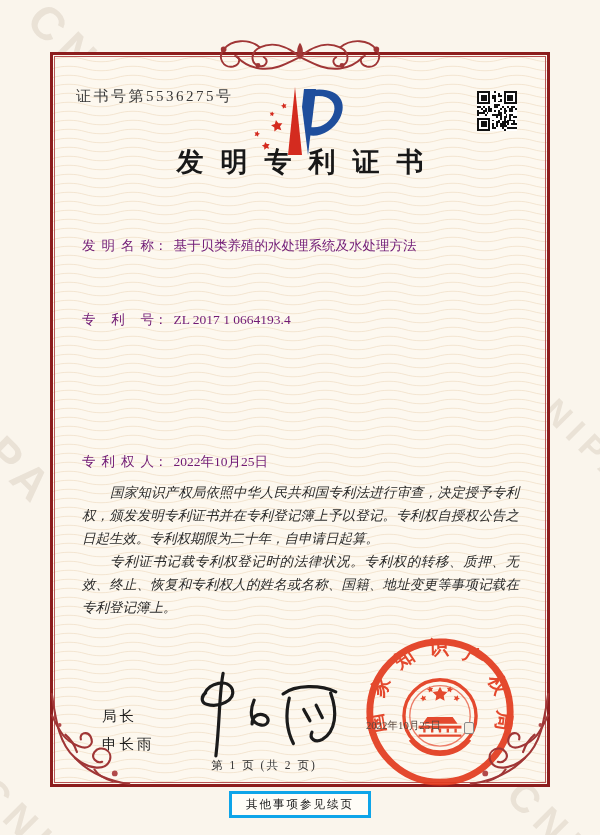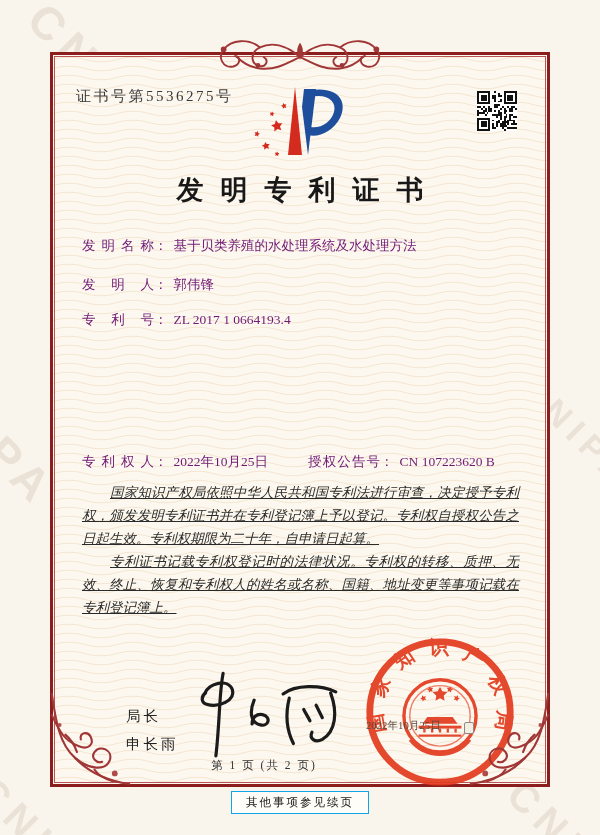--- a/index.html
+++ b/index.html
@@ -26,51 +26,51 @@
   }
   .waves{position:absolute;inset:0;}
   .content{position:absolute;inset:0;z-index:3;}
   .certno{
     position:absolute;left:76px;top:87px;
     font-size:15px;letter-spacing:2.5px;color:#3a3a3a;
   }
   .logo{position:absolute;left:249px;top:85px;}
   .qr{position:absolute;left:477px;top:91px;}
   .title{
-    position:absolute;left:50px;top:172px;width:500px;text-align:center;
+    position:absolute;left:50px;top:144px;width:500px;text-align:center;
     font-size:27px;font-weight:700;color:#181818;
     letter-spacing:17px;padding-left:17px;box-sizing:border-box;
   }
   .row{position:absolute;left:82px;font-size:13.5px;color:#701a75;white-space:nowrap;}
   .lbl{
     display:inline-block;width:72px;vertical-align:bottom;
     text-align:justify;text-align-last:justify;
   }
   .colon{margin-right:6px;}
   .pair2{position:absolute;left:226px;top:0;}
   .bodytext{
     position:absolute;left:82px;top:481px;width:437px;
     font-size:13.5px;line-height:23px;color:#2a2a2a;
     text-align:justify;font-style:italic;
   }
-  .bodytext p{margin:0;text-indent:28px;text-decoration:underline;}
+  .bodytext p{margin:0;text-indent:28px;}
   .director{
-    position:absolute;left:126px;top:702px;
+    position:absolute;left:102px;top:702px;
     font-family:"Liberation Sans", sans-serif;
     font-size:14.5px;letter-spacing:3px;color:#222;line-height:28px;
   }
   .sig{position:absolute;left:188px;top:662px;}
   .seal{position:absolute;left:362px;top:634px;opacity:.92;z-index:4;}
   .pageno{
     position:absolute;left:50px;top:758px;width:428px;text-align:center;
     font-size:11.5px;color:#333;letter-spacing:2px;
   }
   .note{
     position:absolute;left:50%;top:791px;transform:translateX(-50%);
-    border:1px solid #0ea5e9;background:#fffdf7;
+    border:3px solid #0ea5e9;background:#fffdf7;
     padding:3px 14px;font-size:11.5px;color:#222;letter-spacing:2px;z-index:3;
   }
   .orn-top{position:absolute;left:213px;top:36px;z-index:5;}
   .orn-bl{position:absolute;left:46px;top:688px;z-index:5;}
   .orn-br{position:absolute;left:462px;top:688px;transform:scaleX(-1);z-index:5;}
   .cursor-art{
     position:absolute;left:464px;top:722px;width:8px;height:10px;z-index:6;
     background:#f3ede2;border:1px solid #8a8a8a;border-radius:2px;
   }
 </style>
@@ -245,31 +245,25 @@
           <rect x="1" y="15" width="5" height="5" fill="#ffffff"></rect>
           <rect x="2" y="16" width="3" height="3"></rect>
         </g>
     </svg>
 
     <div class="title">发明专利证书</div>
 
     <div class="row" style="top:237px">
       <span class="lbl">发明名称</span><span class="colon">：</span><span class="val">基于贝类养殖的水处理系统及水处理方法</span>
     </div>
-    <div class="row" style="top:276px">
-      <span class="lbl">发明人</span><span class="colon">：</span><span class="val">郭伟锋</span>
-    </div>
     <div class="row" style="top:311px">
       <span class="lbl">专利号</span><span class="colon">：</span><span class="val">ZL 2017 1 0664193.4</span>
     </div>
     <div class="row" style="top:453px;width:437px">
       <span class="lbl">专利权人</span><span class="colon">：</span><span class="val">2022年10月25日</span>
-      <span class="pair2">
-        <span class="lbl">授权公告号</span><span class="colon">：</span><span class="val">CN 107223620 B</span>
-      </span>
     </div>
 
     <div class="bodytext">
       <p>国家知识产权局依照中华人民共和国专利法进行审查，决定授予专利权，颁发发明专利证书并在专利登记簿上予以登记。专利权自授权公告之日起生效。专利权期限为二十年，自申请日起算。</p>
       <p>专利证书记载专利权登记时的法律状况。专利权的转移、质押、无效、终止、恢复和专利权人的姓名或名称、国籍、地址变更等事项记载在专利登记簿上。</p>
     </div>
 
     <div class="director">
       <div>局长</div>
       <div>申长雨</div>

